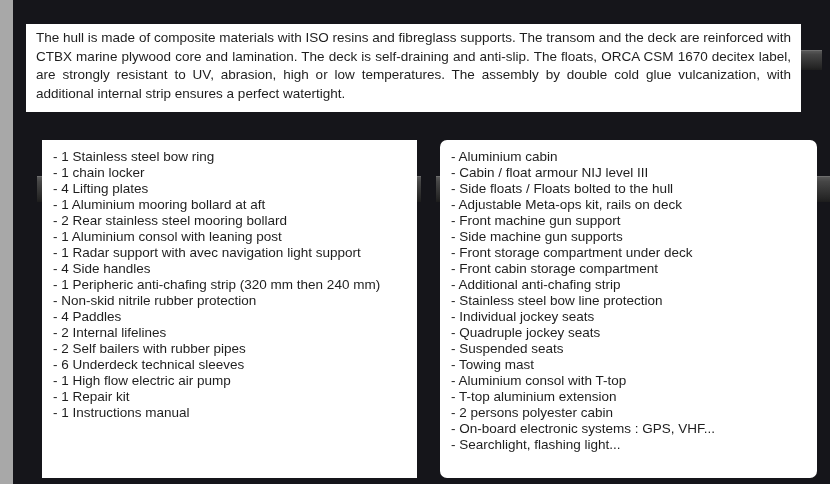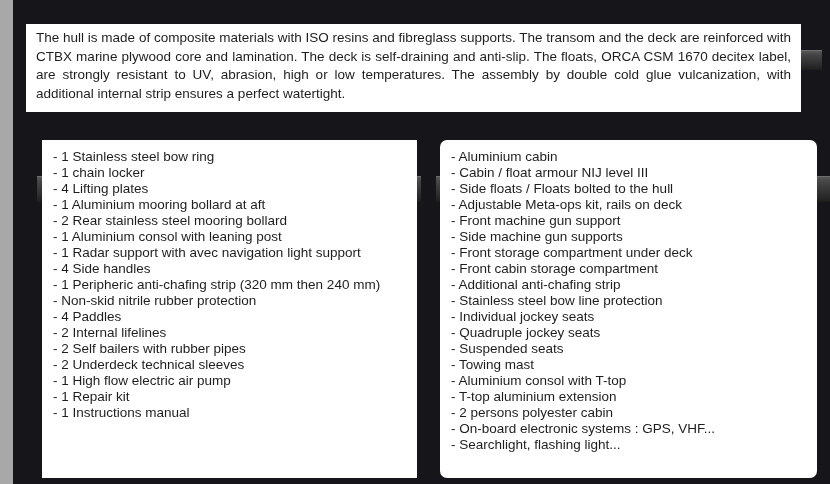--- a/index.html
+++ b/index.html
@@ -77,21 +77,21 @@
       <div class="list-item">- 1 Aluminium mooring bollard at aft</div>
       <div class="list-item">- 2 Rear stainless steel mooring bollard</div>
       <div class="list-item">- 1 Aluminium consol with leaning post</div>
       <div class="list-item">- 1 Radar support with avec navigation light support</div>
       <div class="list-item">- 4 Side handles</div>
       <div class="list-item">- 1 Peripheric anti-chafing strip (320 mm then 240 mm)</div>
       <div class="list-item">- Non-skid nitrile rubber protection</div>
       <div class="list-item">- 4 Paddles</div>
       <div class="list-item">- 2 Internal lifelines</div>
       <div class="list-item">- 2 Self bailers with rubber pipes</div>
-      <div class="list-item">- 2 Underdeck technical sleeves</div>
+      <div class="list-item">- 6 Underdeck technical sleeves</div>
       <div class="list-item">- 1 High flow electric air pump</div>
       <div class="list-item">- 1 Repair kit</div>
       <div class="list-item">- 1 Instructions manual</div>
     </div>
 
   <div class="panel panel-list panel-list-right">
       <div class="list-item">- Aluminium cabin</div>
       <div class="list-item">- Cabin / float armour NIJ level III</div>
       <div class="list-item">- Side floats / Floats bolted to the hull</div>
       <div class="list-item">- Adjustable Meta-ops kit, rails on deck</div>

